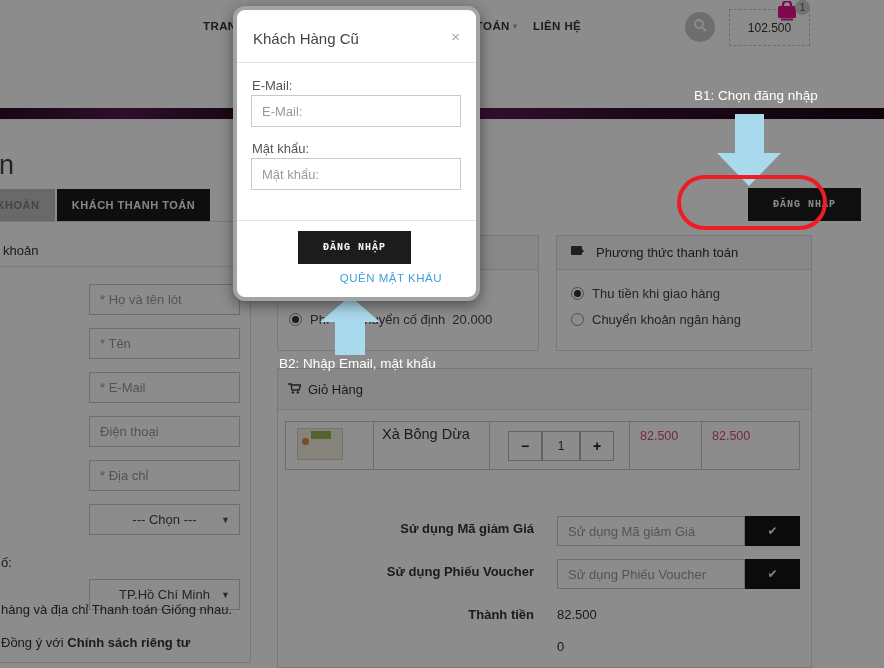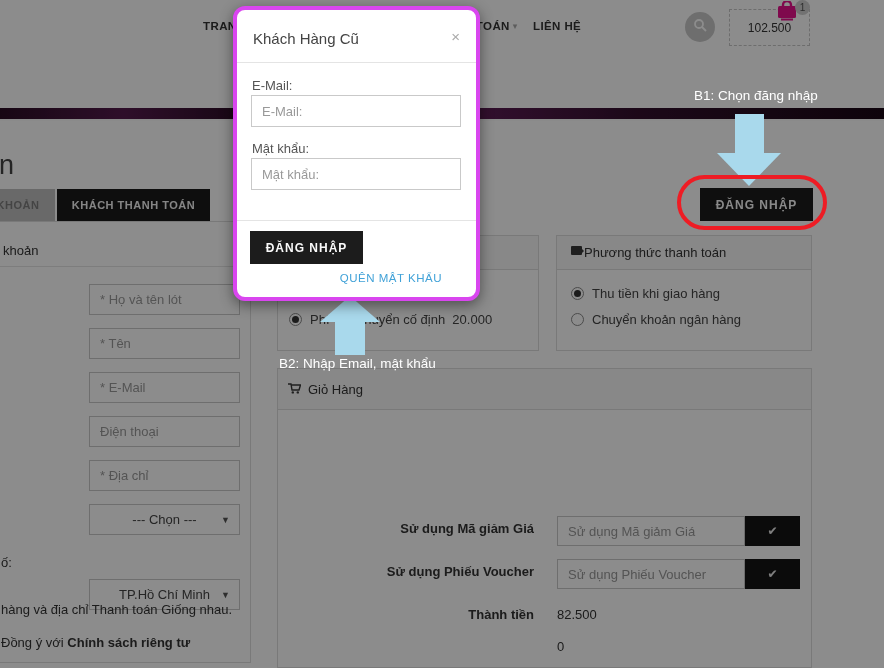--- a/index.html
+++ b/index.html
@@ -29,40 +29,40 @@
   .select-caret{position:absolute;right:9px;top:50%;transform:translateY(-50%);font-size:9px;color:#555;}
   .small-note{font-size:13px;color:#333;white-space:nowrap;}
 
   
   .box{background:#fff;border:1px solid #dcdcdc;box-sizing:border-box;}
   .box-head{background:#f7f7f7;border-bottom:1px solid #dcdcdc;display:flex;align-items:center;font-size:13px;color:#333;}
   .radio{width:13px;height:13px;border-radius:50%;border:1px solid #8a8a8a;background:#fff;box-sizing:border-box;position:relative;}
   .radio.sel::after{content:"";position:absolute;left:2px;top:2px;width:7px;height:7px;border-radius:50%;background:#333;}
   .radio-label{font-size:13px;color:#444;white-space:nowrap;}
 
-  .btn-dark{background:#1c1c1c;color:#fafafa;font-size:12px;font-weight:bold;letter-spacing:1px;display:flex;align-items:center;justify-content:center;border:none;font-family:Liberation Sans, sans-serif;}
+  .btn-dark{background:#1c1c1c;color:#fafafa;font-size:10px;font-weight:bold;letter-spacing:1px;display:flex;align-items:center;justify-content:center;border:none;font-family:Liberation Mono, monospace;margin-left:48px;}
 
   
   table.cart{border-collapse:collapse;table-layout:fixed;}
   table.cart td,table.cart th{border:1px solid #c9c9c9;font-size:13.5px;color:#444;font-weight:normal;vertical-align:middle;}
   .price{color:#e0437f;font-size:12.5px;}
   .qty-btn{box-sizing:border-box;border:1px solid #b5b5b5;background:#fff;display:flex;align-items:center;justify-content:center;font-size:14px;font-weight:bold;color:#222;}
   .qty-val{box-sizing:border-box;border:1px solid #b5b5b5;background:#fff;display:flex;align-items:center;justify-content:center;font-size:12px;color:#333;}
   .v-label{font-size:13px;font-weight:bold;color:#333;text-align:right;}
   .v-value{font-size:13px;color:#333;}
   .check-btn{background:#151515;color:#e8e8e8;font-size:12px;display:flex;align-items:center;justify-content:center;border:none;font-family:inherit;}
 
   
   .thumb{width:44px;height:30px;background:#f3efe2;border:1px solid #d8d2bc;position:relative;}
   .thumb::before{content:"";position:absolute;left:13px;top:2px;width:20px;height:8px;background:#9fb35a;}
   .thumb::after{content:"";position:absolute;left:4px;top:9px;width:7px;height:7px;border-radius:50%;background:#d8923f;}
 
   
   .dim{position:absolute;inset:0;background:rgba(0,0,0,0.45);z-index:50;}
-  .modal{position:absolute;left:233px;top:6px;width:239px;height:287px;background:#fff;border:4px solid #d946ef;border-radius:12px;z-index:100;box-shadow:0 4px 14px rgba(0,0,0,.45);}
+  .modal{position:absolute;left:233px;top:6px;width:239px;height:287px;background:#fff;border:4px solid #a3a3a3;border-radius:12px;z-index:100;box-shadow:0 4px 14px rgba(0,0,0,.45);}
   .modal-title{font-size:15px;color:#444;}
   .modal-close{font-size:15px;color:#aaa;}
   .modal-label{font-size:13px;color:#555;}
   .forgot-link{font-size:11.5px;letter-spacing:.5px;color:#41a2d8;white-space:nowrap;}
 
   .ann-text{font-size:13.5px;font-weight:normal;color:#fff;white-space:nowrap;z-index:60;}
   .arrow-shaft{background:#a9d9ec;z-index:60;}
   .arrow-head-down{width:0;height:0;border-left:32px solid transparent;border-right:32px solid transparent;border-top:33px solid #a9d9ec;z-index:60;}
   .arrow-head-up{width:0;height:0;border-left:30px solid transparent;border-right:30px solid transparent;border-bottom:26px solid #a9d9ec;z-index:60;}
   .red-oval{border:4px solid #ee1c24;border-radius:28px;z-index:60;background:transparent;}
@@ -142,21 +142,21 @@
 
   <div class="abs box" style="left:277px;top:235px;width:262px;height:116px;">
     <div class="box-head" style="height:33px;"></div>
     <div class="abs" style="left:11px;top:76px;display:flex;align-items:center;gap:8px;">
       <span class="radio sel"></span>
       <span class="radio-label">Phí vận chuyển cố định &nbsp;20.000</span>
     </div>
   </div>
 
   <div class="abs box" style="left:556px;top:235px;width:256px;height:116px;">
-    <div class="box-head" style="height:33px;padding-left:14px;gap:0;">
+    <div class="box-head" style="height:33px;padding-left:14px;gap:12px;">
       <span>
         <svg width="13" height="11" viewBox="0 0 13 11">
             <rect x="0" y="0" width="11" height="9" rx="1" fill="#3a3a3a"></rect>
             <path d="M11 3 L13 5 L11 7 Z" fill="#3a3a3a"></path>
           </svg>
       </span>
       <span>Phương thức thanh toán</span>
     </div>
     <div class="abs" style="left:14px;top:50px;display:flex;align-items:center;gap:8px;">
       <span class="radio sel"></span>
@@ -184,20 +184,33 @@
 
     <table class="cart abs" style="left:7px;top:52px;width:514px;">
       <colgroup>
           <col style="width:88px">
           <col style="width:116px">
           <col style="width:140px">
           <col style="width:72px">
           <col style="width:98px">
         </colgroup>
       <tbody>
+      <tr style="height:48px;">
+        <td style="padding-left:11px;"><span class="thumb" style="display:inline-block;"></span></td>
+        <td style="padding:4px 8px;vertical-align:top;font-size:14.5px;color:#333;">Xà Bông Dừa</td>
+        <td>
+          <div style="display:flex;margin-left:17px;">
+            <span class="qty-btn" style="width:34px;height:30px;">−</span>
+            <span class="qty-val" style="width:38px;height:30px;">1</span>
+            <span class="qty-btn" style="width:34px;height:30px;">+</span>
+          </div>
+        </td>
+        <td style="padding:6px 10px;vertical-align:top;"><span class="price">82.500</span></td>
+        <td style="padding:6px 10px;vertical-align:top;"><span class="price">82.500</span></td>
+      </tr>
     </tbody>
       </table>
 
     <div class="abs v-label" style="left:60px;top:152px;width:196px;">Sử dụng Mã giảm Giá</div>
     <input class="abs txt-input" style="left: 279px; top: 147px; width: 188px; height: 30px;" placeholder="Sử dụng Mã giảm Giá">
     <button class="abs check-btn" style="left:467px;top:147px;width:55px;height:30px;">
       <span>✔</span>
     </button>
 
     <div class="abs v-label" style="left:60px;top:195px;width:196px;">Sử dụng Phiếu Voucher</div>

